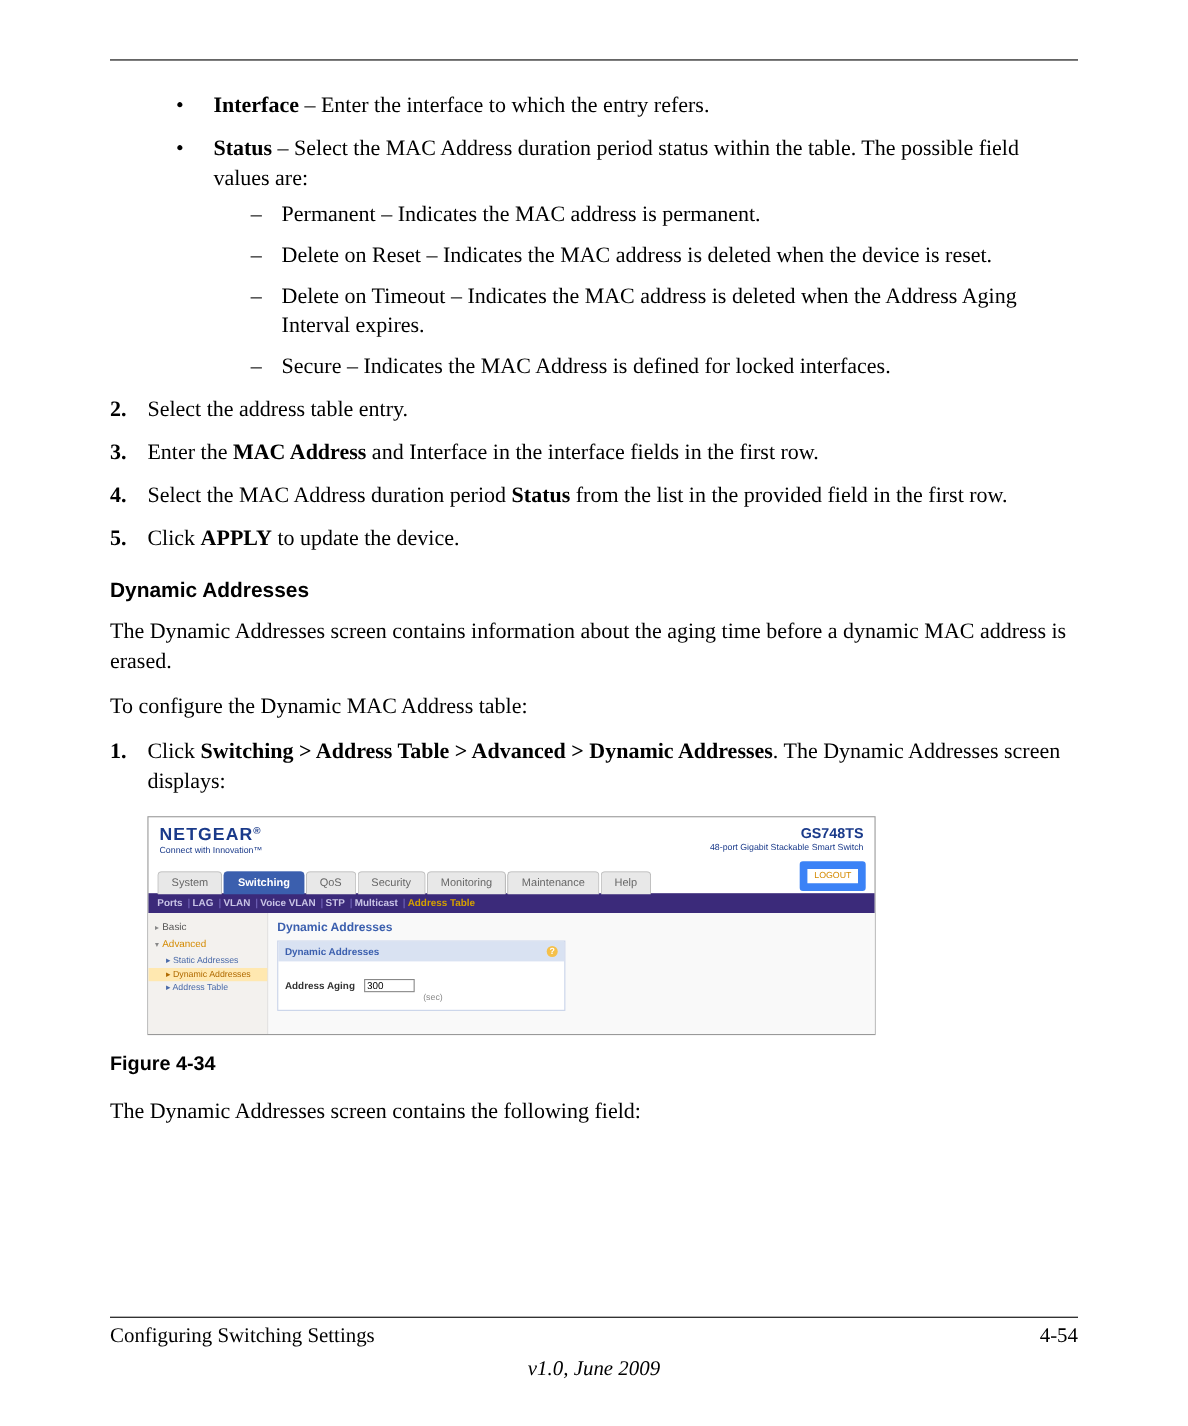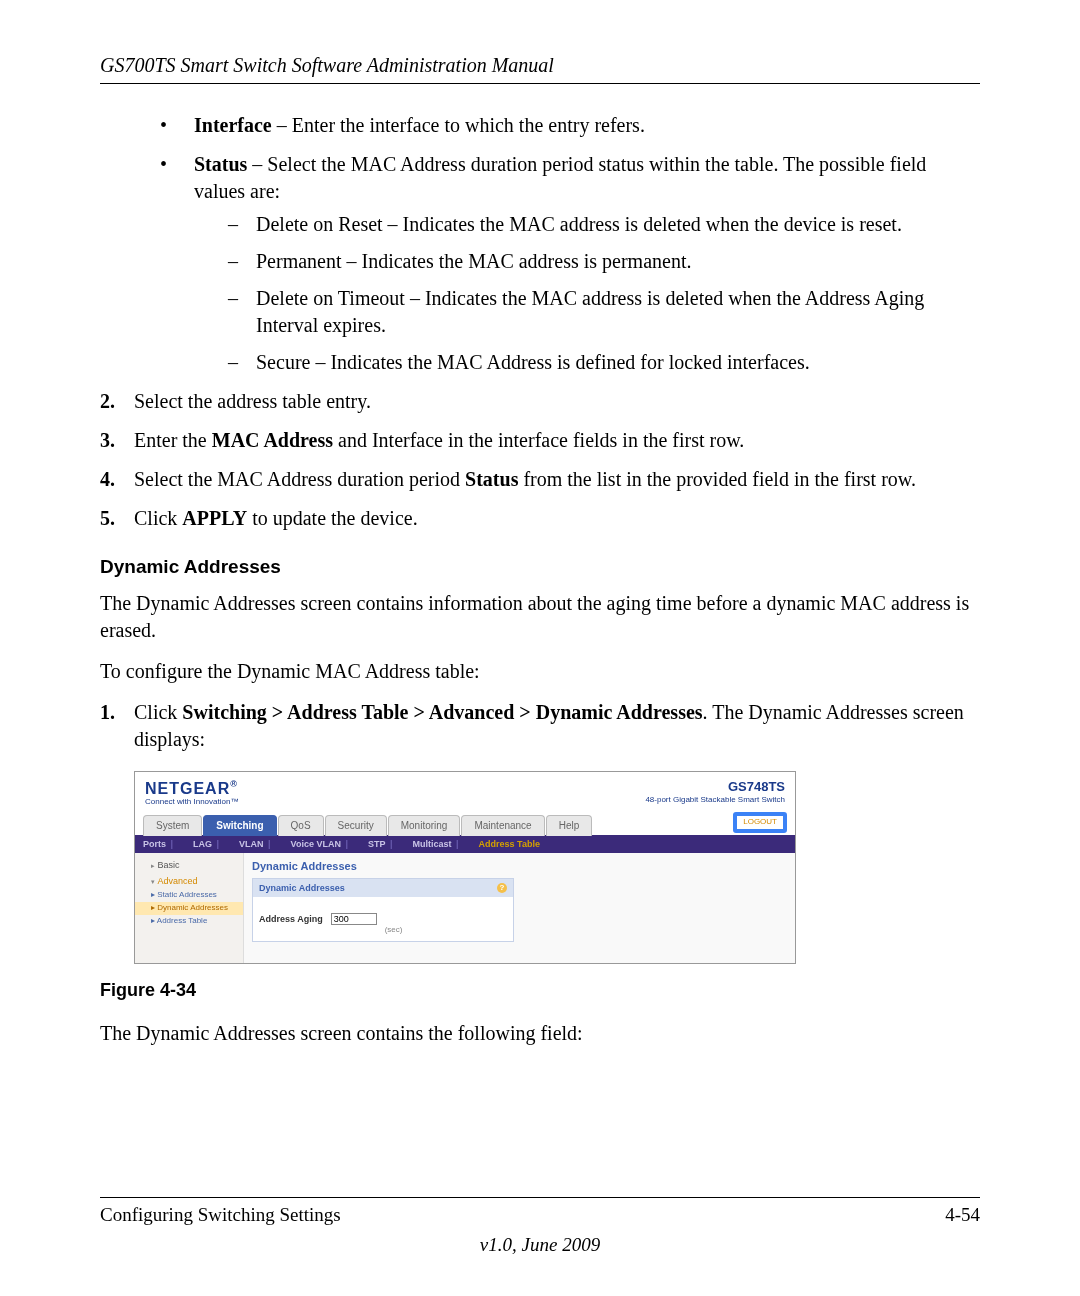--- a/index.html
+++ b/index.html
@@ -153,53 +153,53 @@
   .main-tab.active {
     background: #3b5fae;
     color: #fff;
     font-weight: bold;
     border-color: #3b5fae;
   }
   .logout {
     margin-left: auto;
     font-size: 8px;
     color: #d48a00;
-    border: 4px solid #3b82f6;
+    border: 7px solid #3b82f6;
     border-radius: 3px;
     padding: 1px 6px;
     align-self: center;
     margin-bottom: 2px;
   }
   .subtabs {
     background: #3b2a7a;
     color: #c8c3e6;
     font-size: 9px;
     padding: 3px 8px;
     display: flex;
-    gap: 20px;
+    gap: 2px;
     font-weight: bold;
   }
   .subtab { color: #c8c3e6; white-space: nowrap; }
   .subtab.sep::after { content: " |"; color:#6a5cb0; margin-left:2px;}
   .subtab.active { color: #d4a000; }
   .fig-main {
     display: flex;
     background: #fff;
     min-height: 110px;
   }
   .sidebar {
     width: 108px;
     background: #f3f1ee;
     border-right: 1px solid #ddd;
     padding: 4px 0 4px 0;
   }
   .side-group {
     font-size: 9px;
     color: #555;
-    padding: 2px 16px;
+    padding: 2px 6px;
   }
   .side-group.caret::before {
     content: "▸";
     font-size: 7px;
     margin-right: 3px;
     color: #888;
   }
   .side-group.open::before {
     content: "▾";
   }
@@ -291,34 +291,33 @@
     font-style: italic;
     font-size: 19px;
     margin-top: 8px;
   }
 </style>
 </head>
 <body>
 
 <div class="page">
 
-  <div class="running-header">GS700TS Smart Switch Software Administration Manual</div>
   <hr class="rule">
 
   <div class="body">
 
     <ul class="bullets">
       <li>
         <span class="b">Interface</span><span> – Enter the interface to which the entry refers.</span>
       </li>
       <li>
         <span class="b">Status</span><span> – Select the MAC Address duration period status within the table. The possible field values are:</span>
         <ul class="dashes">
+          <li>Permanent – Indicates the MAC address is permanent.</li>
           <li>Delete on Reset – Indicates the MAC address is deleted when the device is reset.</li>
-          <li>Permanent – Indicates the MAC address is permanent.</li>
           <li>Delete on Timeout – Indicates the MAC address is deleted when the Address Aging Interval expires.</li>
           <li>Secure – Indicates the MAC Address is defined for locked interfaces.</li>
         </ul>
       </li>
     </ul>
 
     <ol class="steps">
       <li>
         <span class="num">2.</span>
         <span>Select the address table entry.</span>

